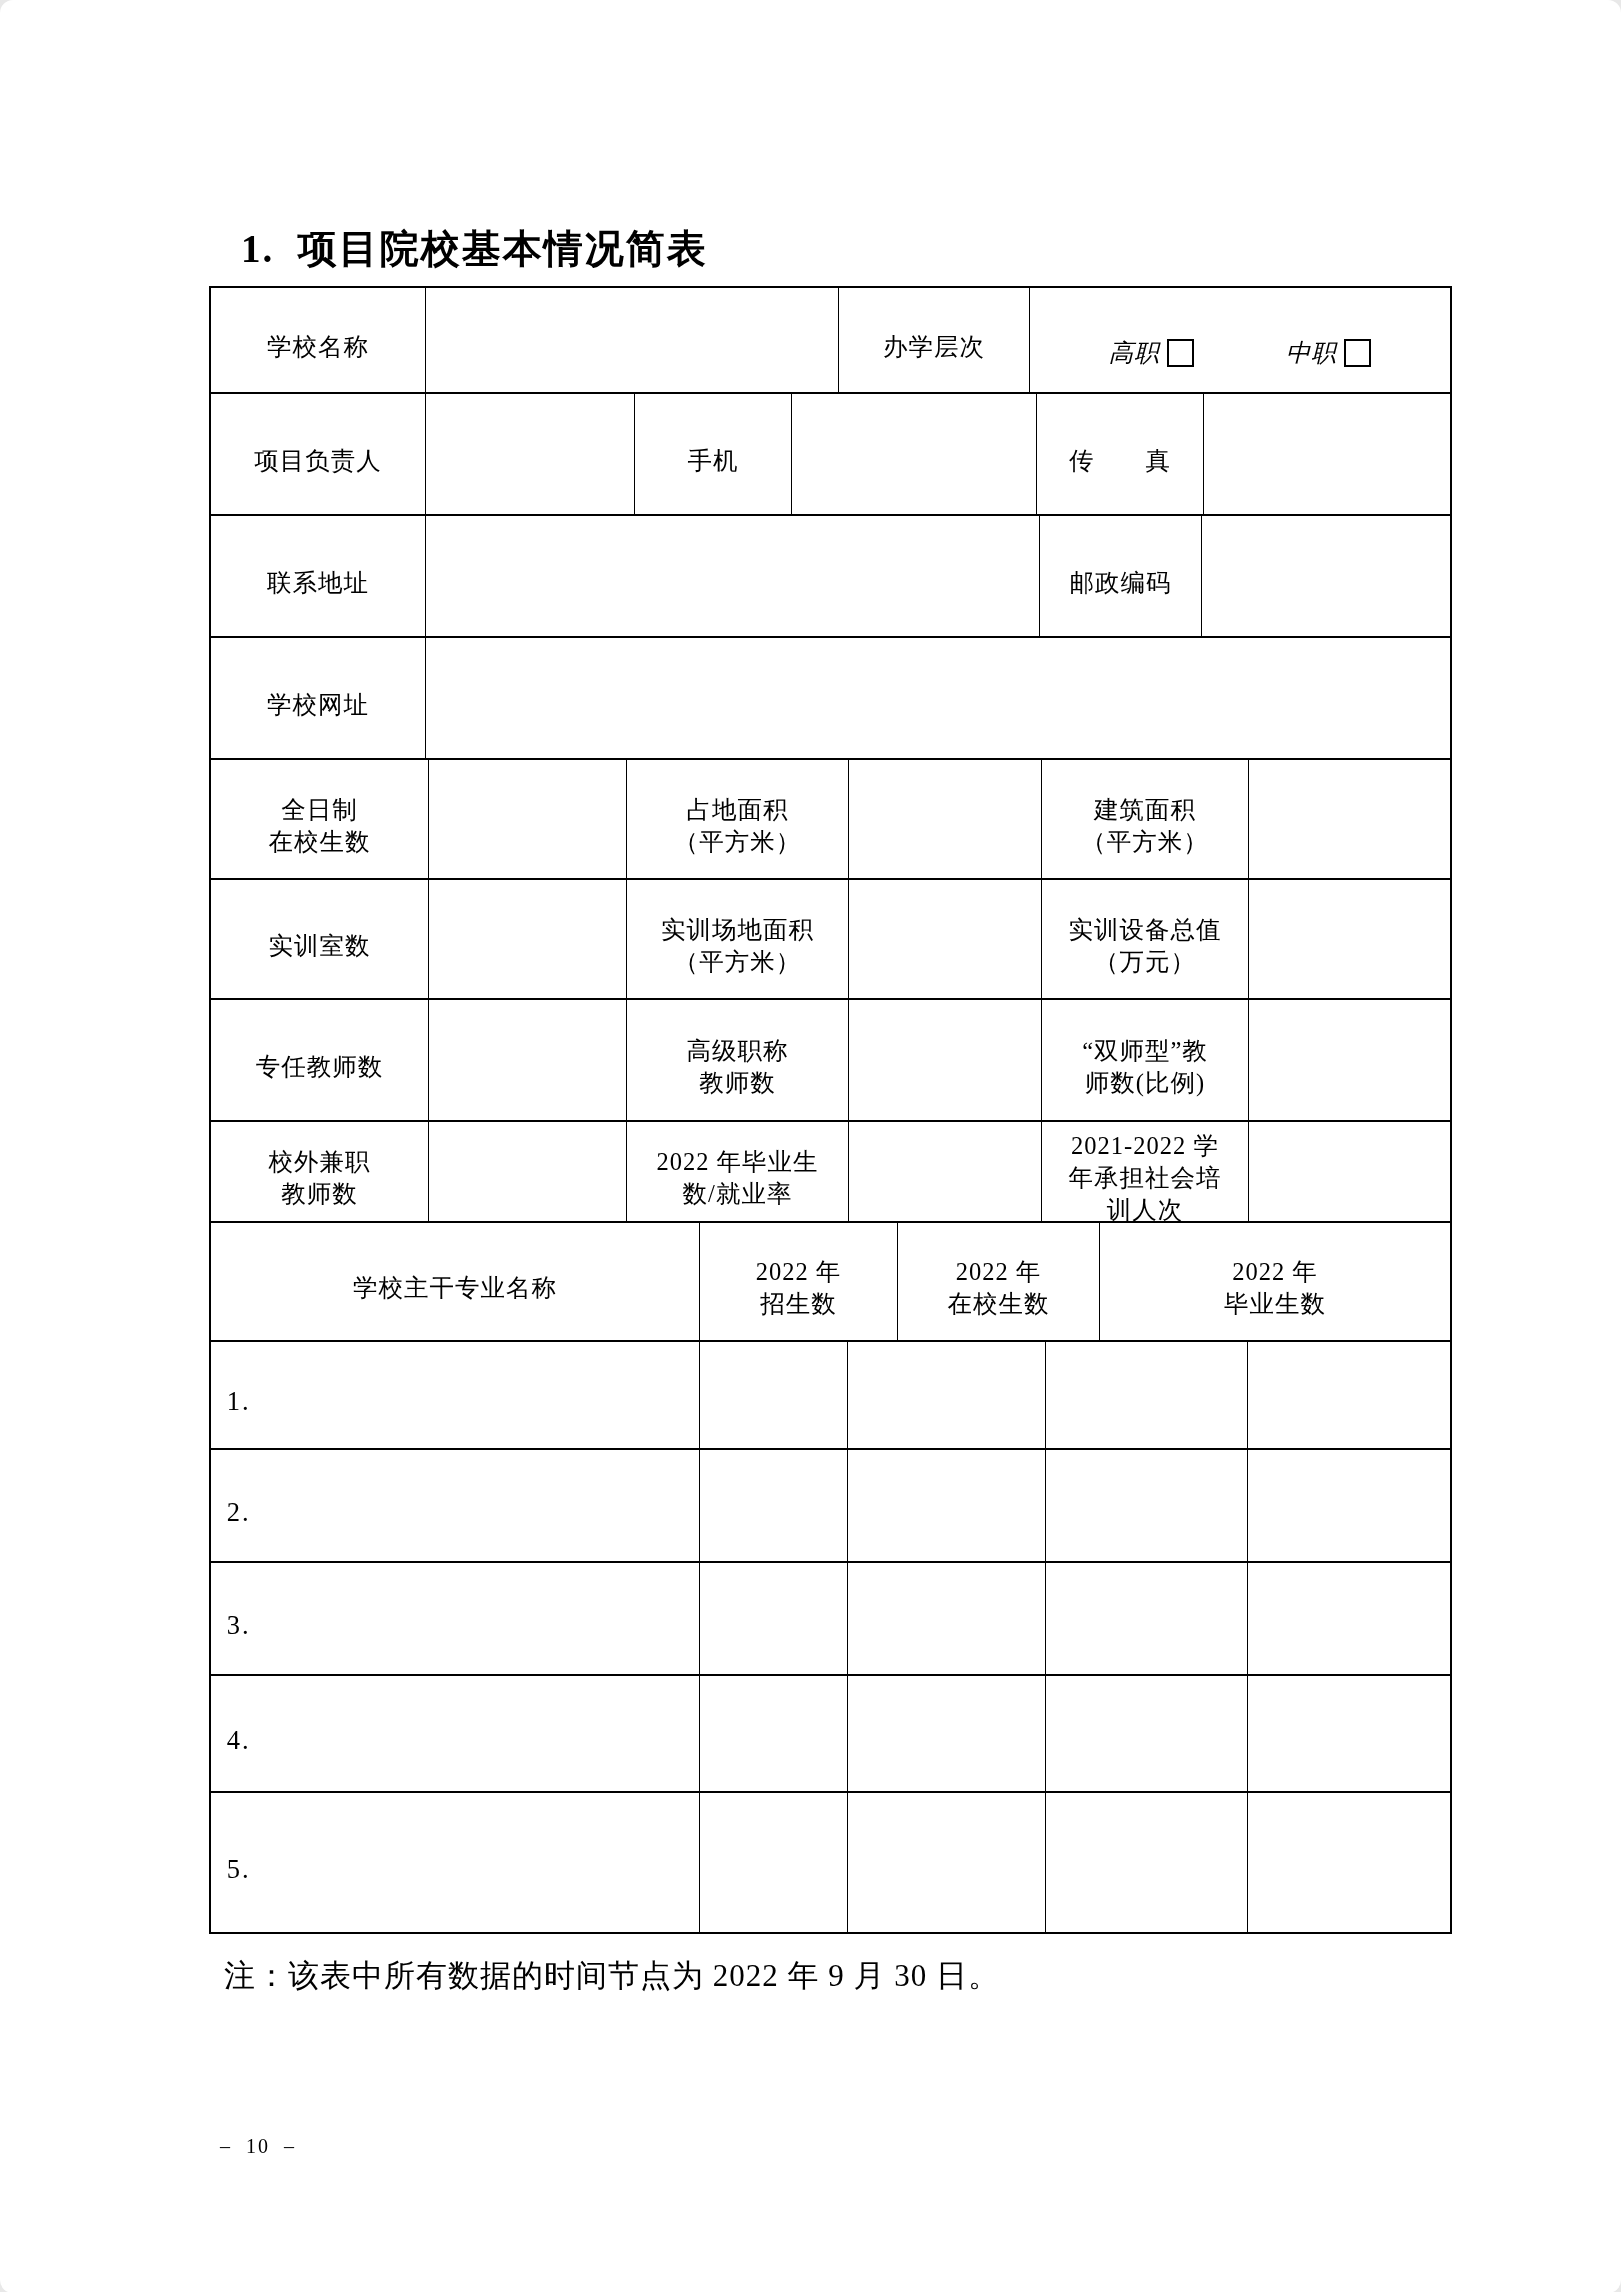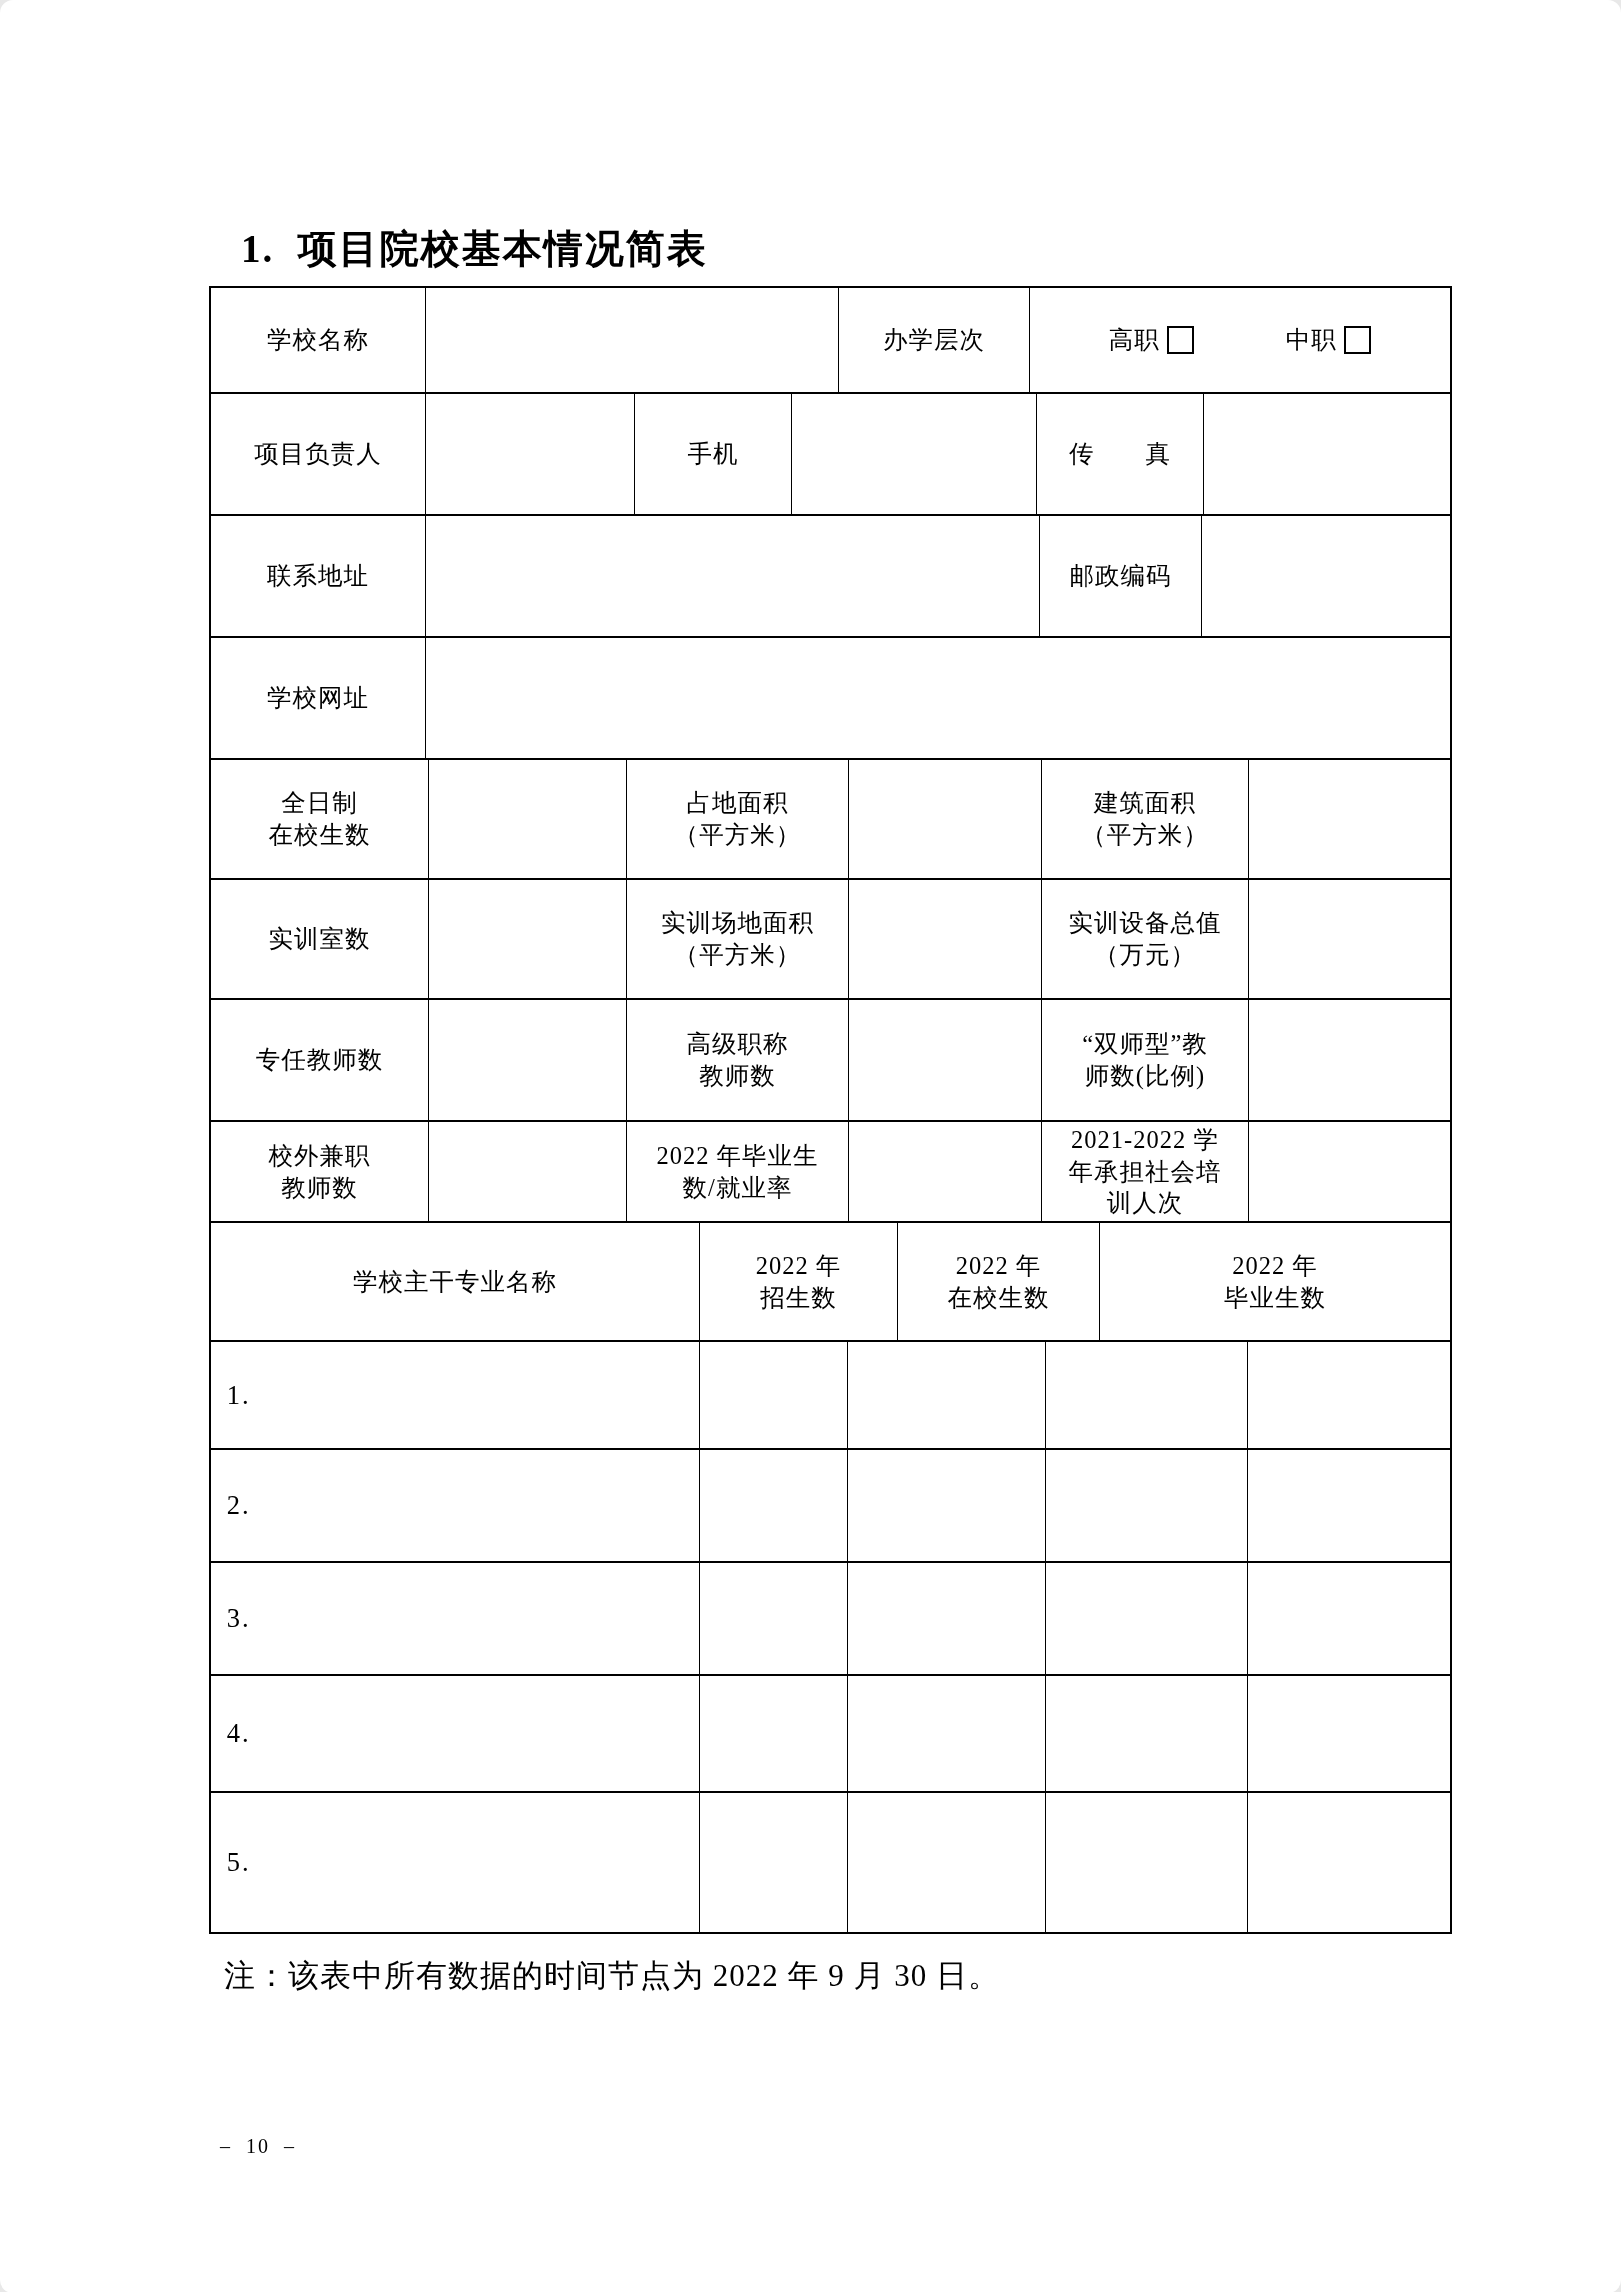--- a/index.html
+++ b/index.html
@@ -25,36 +25,36 @@
   }
   .tr{display:flex;border-bottom:2px solid #000;box-sizing:border-box;}
   .tr:last-child{border-bottom:none;}
   .td{
     box-sizing:border-box;border-right:1px solid #000;
     display:flex;align-items:center;justify-content:center;
     font-size:24.5px;line-height:1.3;flex:0 0 auto;
     overflow:hidden;
   }
   .td:last-child{border-right:none;}
-  .td span{white-space:pre-line;text-align:center;letter-spacing:1px;}
+  .td span{white-space:pre-line;text-align:center;letter-spacing:1px;margin-top:13px;}
   .fill{flex:1 1 auto;}
   
   .h108{height:106px}.h124{height:122px}.h122{height:120px}.h103{height:101px}
   .h121{height:119px}.h110{height:108px}.h115{height:113px}.h119{height:117px}.h142{height:139px}
   
   .w219{width:215px}.w421{width:413px}.w195{width:191px}
   .w626{width:614px}.w165{width:162px}
   .w213{width:209px}.w160{width:157px}.w250{width:245px}.w170{width:167px}
   .w222{width:218px}.w202{width:198px}.w226{width:222px}.w197{width:193px}.w211{width:207px}
   .w499{width:489px}.w151{width:148px}.w206{width:202px}
   
   .num{justify-content:flex-start;padding-left:15.7px;}
   .num span{letter-spacing:2px;font-size:26.5px;}
   
-  .opts{justify-content:space-around;padding:0 33px;}
+  .opts{justify-content:space-around;padding:0 33px;font-style:italic;}
   .opt{display:flex;align-items:center;}
   .cbox{
     width:27.4px;height:27.4px;border:2px solid #000;
     margin-left:6.9px;box-sizing:border-box;background:#fff;
   }
   .note{position:absolute;left:224px;top:1955px;font-size:31px;letter-spacing:1px;white-space:pre;}
   .pageno{position:absolute;left:220px;top:2135px;font-size:20px;white-space:pre;letter-spacing:2px;}
 </style>
 </head>
 <body>

